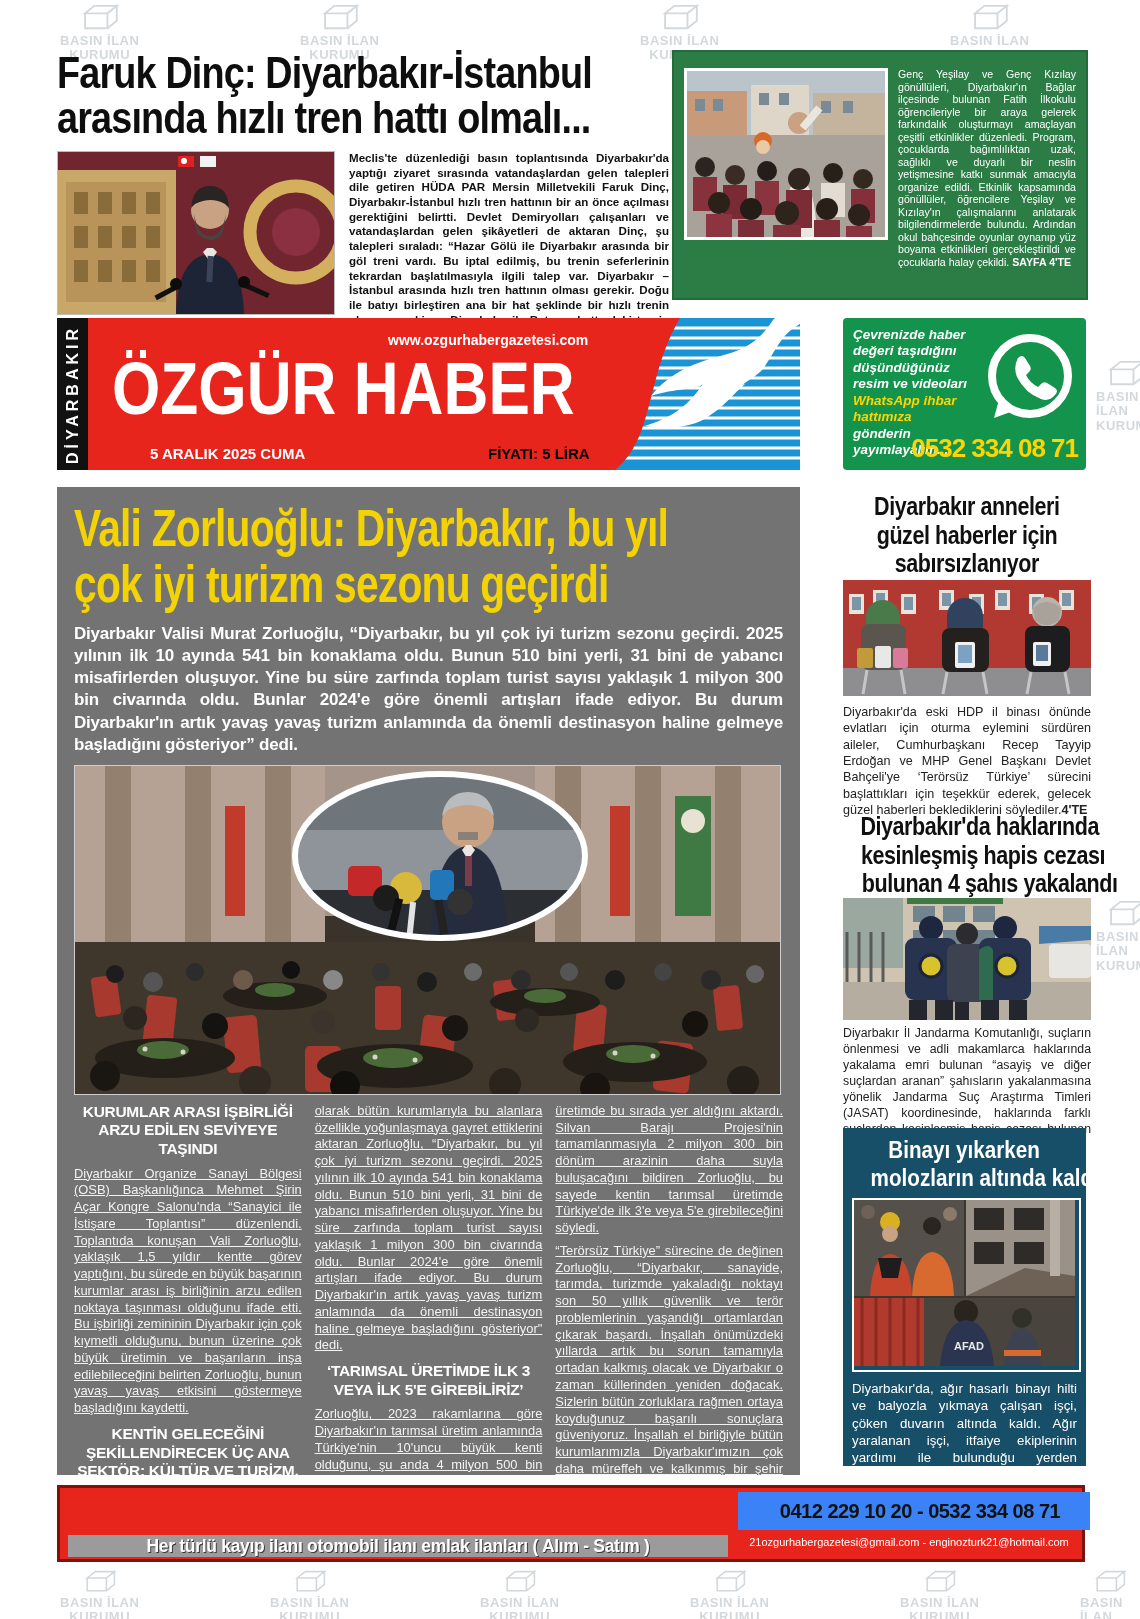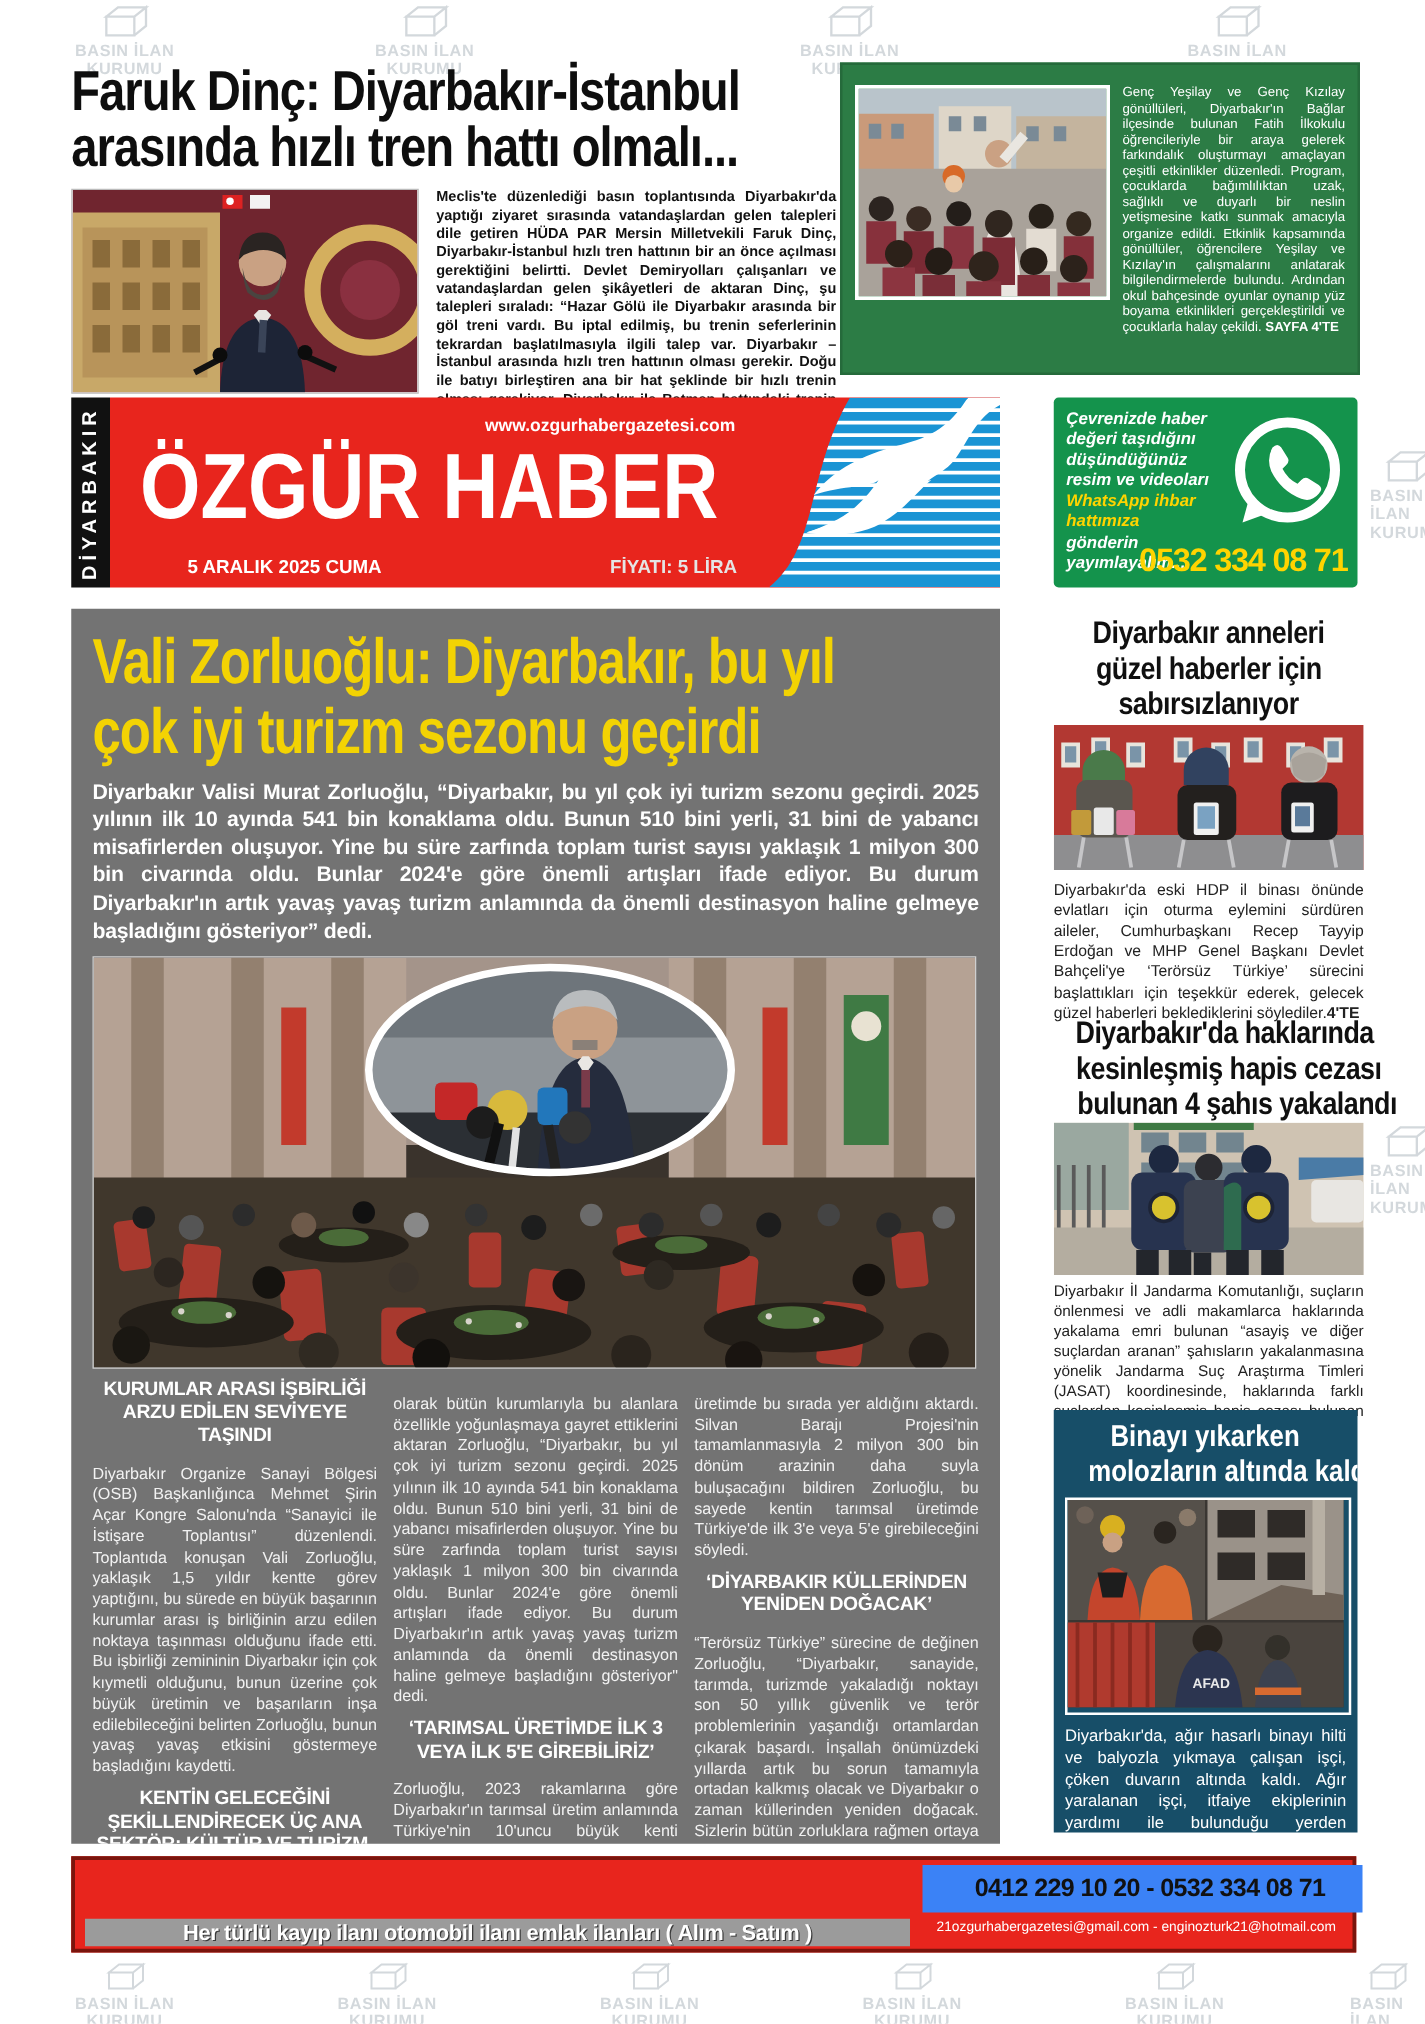--- a/index.html
+++ b/index.html
@@ -34,21 +34,21 @@
   
   .mast-strip{left:57px;top:318px;width:31px;height:152px;background:#111;z-index:2;
      display:flex;align-items:center;justify-content:center;}
   .mast-strip span{writing-mode:vertical-rl;transform:rotate(180deg);color:#fff;font-weight:bold;
      font-size:16px;letter-spacing:4px;}
   .mast{left:88px;top:318px;width:712px;height:152px;background:#e8251d;z-index:2;overflow:hidden;}
   .mast-site{position:absolute;left:300px;top:14px;color:#fff;font-weight:bold;font-size:14px;}
   .mast-title{position:absolute;left:24px;top:34px;color:#fff;font-weight:bold;font-size:74px;
      letter-spacing:0px;line-height:1;}
   .mast-date{position:absolute;left:62px;top:127px;color:#fff;font-weight:bold;font-size:15px;}
-  .mast-price{position:absolute;left:400px;top:127px;color:#e5e5e5;font-weight:bold;font-size:15px;}
+  .mast-price{position:absolute;left:400px;top:127px;color:#000000;font-weight:bold;font-size:15px;}
   .mast-logo{position:absolute;right:0;top:0;width:215px;height:152px;}
   
   .wa{left:843px;top:318px;width:243px;height:152px;background:#14934c;border-radius:4px;z-index:2;
       box-sizing:border-box;padding:9px 10px;}
   .wa-line{color:#fff;font-weight:bold;font-size:13.5px;line-height:1.22;width:128px;font-style:italic;}
   .wa-yellow{color:#ffd400;}
   .wa-phone{position:absolute;right:8px;bottom:6px;color:#ffd400;font-weight:bold;font-size:26px;letter-spacing:-1px;}
   .wa-icon{position:absolute;right:8px;top:12px;}
   
   .main-box{left:57px;top:487px;width:743px;height:988px;background:#737373;z-index:2;
@@ -56,21 +56,21 @@
   .main-head{color:#f3d303;font-weight:bold;font-size:51px;line-height:1.1;letter-spacing:-1px;}
   .main-lead{color:#fff;font-weight:bold;font-size:17px;line-height:1.3;text-align:justify;
      margin-top:10px;letter-spacing:-.2px;}
   .main-photo{margin-top:9px;width:707px;height:330px;position:relative;border:1px solid #cfcfcf;
      box-sizing:border-box;overflow:hidden;}
   .oval{position:absolute;left:215px;top:4px;width:300px;height:172px;}
   .cols{display:flex;gap:13px;margin-top:8px;}
   .col{flex:1;color:#f2f2f2;font-size:12.9px;line-height:1.3;text-align:justify;}
   .col .sub{font-weight:bold;font-size:15.5px;line-height:1.2;text-align:center;color:#fff;
      margin:8px 0 7px 0;letter-spacing:-.3px;}
-  .col p{margin:12px 0 6px 0;}
+  .col p{margin:0 0 6px 0;text-decoration:underline;}
   
   .rail-head{position:absolute;width:252px;text-align:center;color:#101010;font-weight:bold;
      font-size:25px;line-height:1.14;letter-spacing:-.5px;z-index:2;}
   .rail-photo{position:absolute;overflow:hidden;z-index:2;}
   .rail-body{position:absolute;width:248px;font-size:12.6px;line-height:1.3;color:#222;
      text-align:justify;z-index:2;}
   .navy{left:843px;top:1128px;width:243px;height:338px;background:#174e68;z-index:2;
      box-sizing:border-box;padding:8px 9px;overflow:hidden;}
   .navy-head{color:#fff;font-weight:bold;font-size:24px;line-height:1.15;text-align:center;}
   .navy-photo{width:225px;height:170px;margin:7px auto 0 auto;border:2px solid #fff;overflow:hidden;position:relative;}
@@ -460,21 +460,20 @@
       <div class="sub">KENTİN GELECEĞİNİ ŞEKİLLENDİRECEK ÜÇ ANA SEKTÖR: KÜLTÜR VE TURİZM, TARIM VE SANAYİ</div>
 
     </div>
     <div class="col">
       <p>olarak bütün kurumlarıyla bu alanlara özellikle yoğunlaşmaya gayret ettiklerini aktaran Zorluoğlu, “Diyarbakır, bu yıl çok iyi turizm sezonu geçirdi. 2025 yılının ilk 10 ayında 541 bin konaklama oldu. Bunun 510 bini yerli, 31 bini de yabancı misafirlerden oluşuyor. Yine bu süre zarfında toplam turist sayısı yaklaşık 1 milyon 300 bin civarında oldu. Bunlar 2024'e göre önemli artışları ifade ediyor. Bu durum Diyarbakır'ın artık yavaş yavaş turizm anlamında da önemli destinasyon haline gelmeye başladığını gösteriyor" dedi.</p>
       <div class="sub">‘TARIMSAL ÜRETİMDE İLK 3 VEYA İLK 5'E GİREBİLİRİZ’</div>
       <p>Zorluoğlu, 2023 rakamlarına göre Diyarbakır'ın tarımsal üretim anlamında Türkiye'nin 10'uncu büyük kenti olduğunu, şu anda 4 milyon 500 bin dönümlük tarım alanının sadece 1 milyon 500 bin dönümünün sulanabildiğini, geri kalan 3 milyon dönümünün henüz suyla buluşmamasına rağmen tarımsal</p>
     </div>
     <div class="col">
       <p>üretimde bu sırada yer aldığını aktardı. Silvan Barajı Projesi'nin tamamlanmasıyla 2 milyon 300 bin dönüm arazinin daha suyla buluşacağını bildiren Zorluoğlu, bu sayede kentin tarımsal üretimde Türkiye'de ilk 3'e veya 5'e girebileceğini söyledi.</p>
-      <div class="sub">‘DİYARBAKIR KÜLLERİNDEN YENİDEN DOĞACAK’</div>
       <p><span>“Terörsüz Türkiye” sürecine de değinen Zorluoğlu, “Diyarbakır, sanayide, tarımda, turizmde yakaladığı noktayı son 50 yıllık güvenlik ve terör problemlerinin yaşandığı ortamlardan çıkarak başardı. İnşallah önümüzdeki yıllarda artık bu sorun tamamıyla ortadan kalkmış olacak ve Diyarbakır o zaman küllerinden yeniden doğacak. Sizlerin bütün zorluklara rağmen ortaya koyduğunuz başarılı sonuçlara güveniyoruz. İnşallah el birliğiyle bütün kurumlarımızla Diyarbakır'ımızın çok daha müreffeh ve kalkınmış bir şehir haline gelmesini sağlayacağız” dedi. </span></p>
     </div>
   </div>
 </div>
 
 <div class="rail-head" style="left:841px;top:492px;">
   <span class="cond-c">Diyarbakır anneleri</span><br>
   <span class="cond-c">güzel haberler için</span><br>
   <span class="cond-c">sabırsızlanıyor</span>
 </div>

